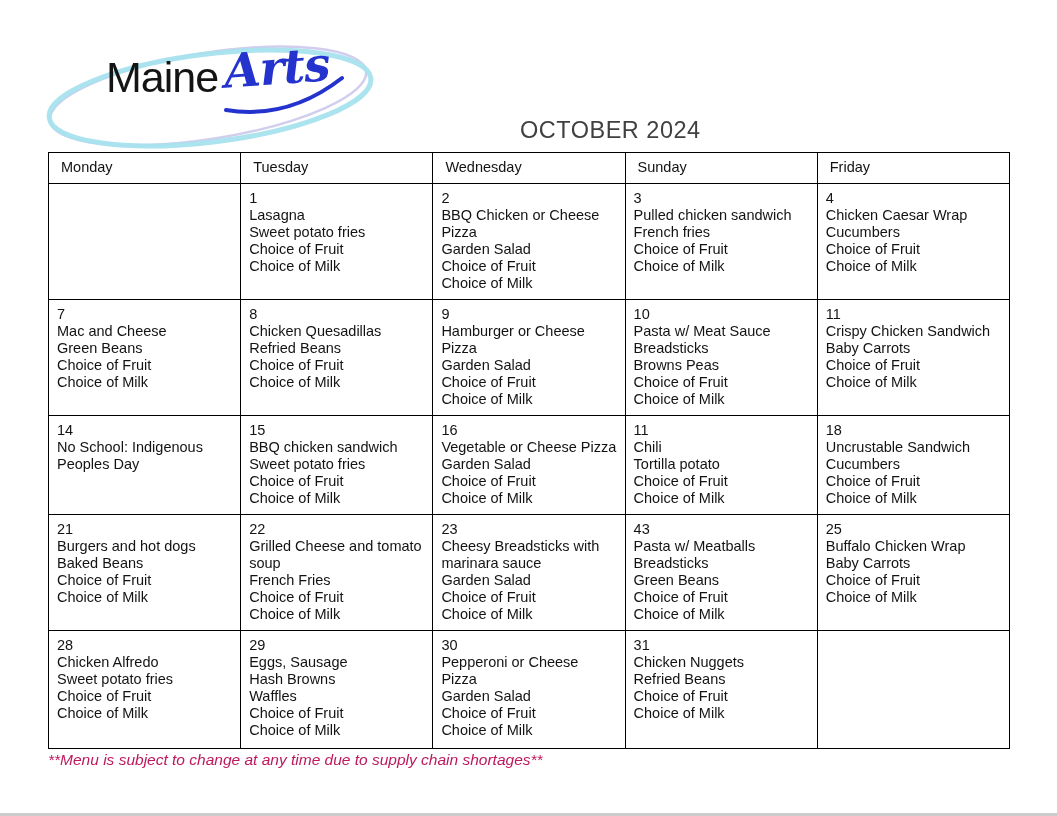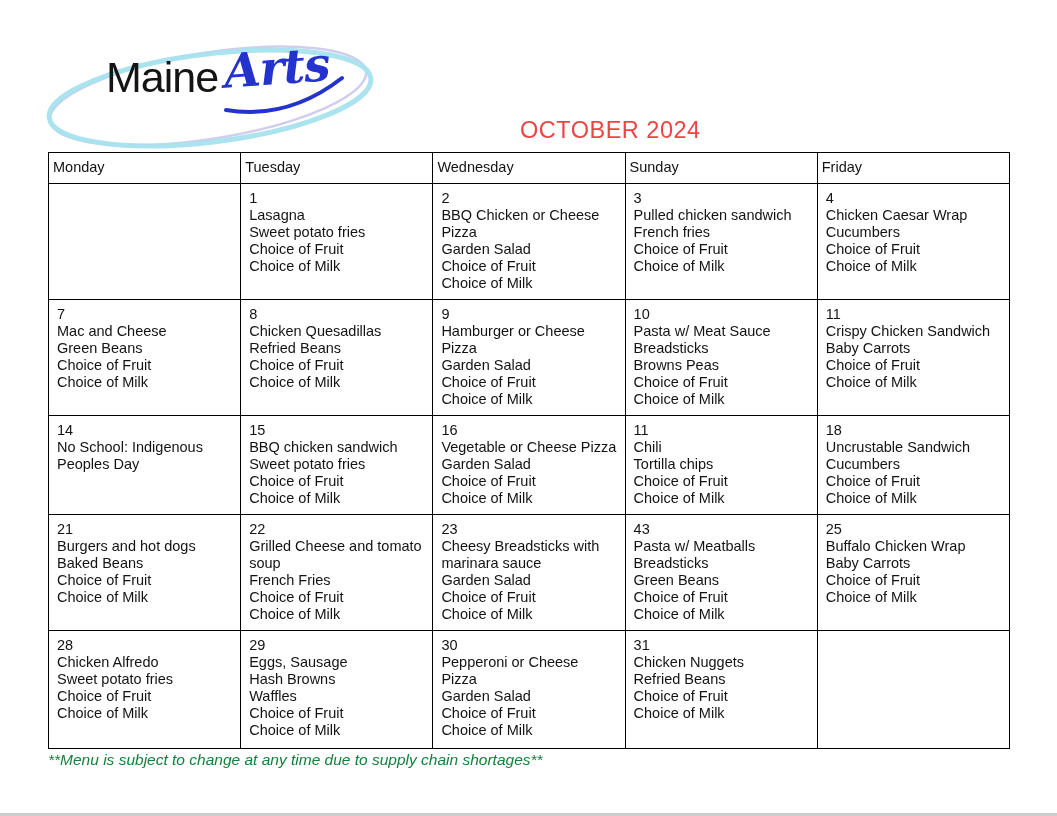--- a/index.html
+++ b/index.html
@@ -38,21 +38,21 @@
     position: absolute; left: 78px; top: 57px;
     font-size: 43px; line-height: 1; color: #141414;
     letter-spacing: -1px;
   }
 
   
   .title {
     position: absolute;
     left: 520px; top: 117px;
     font-size: 23.5px; font-weight: normal;
-    color: #ef4444;
+    color: #404040;
     letter-spacing: 0.5px;
   }
 
   
   table.calendar {
     position: absolute;
     left: 48px; top: 152px;
     width: 962px;
     border-collapse: collapse;
     table-layout: fixed;
@@ -60,40 +60,40 @@
   table.calendar th, table.calendar td {
     border: 1.5px solid #000;
     vertical-align: top;
     text-align: left;
     width: 20%;
   }
   table.calendar th {
     font-weight: normal;
     font-size: 14.5px;
     height: 31px;
-    padding: 6px 8px 4px 4px;
+    padding: 6px 8px 4px 12px;
     color: #131313;
   }
   table.calendar td {
     font-size: 14.5px;
     line-height: 17px;
     padding: 6px 8px 0 8px;
     color: #131313;
   }
   table.calendar tbody tr { height: 116px; }
   table.calendar tbody tr:nth-child(3) { height: 99px; }
   table.calendar tbody tr:nth-child(5) { height: 118px; padding-left: 16px; }
 
   
   .footer {
     position: absolute;
     left: 48px; top: 751px;
     font-style: italic;
     font-size: 15.5px;
-    color: #15803d;
+    color: #be185d;
   }
 
   
   .scan-edge {
     position: absolute;
     left: 0; bottom: 0;
     width: 100%; height: 3px;
     background: #cdcdcd;
   }
 </style>
@@ -209,21 +209,21 @@
           <td>
             <div>16</div>
             <div>Vegetable or Cheese Pizza</div>
             <div>Garden Salad</div>
             <div>Choice of Fruit</div>
             <div>Choice of Milk</div>
           </td>
           <td>
             <div>11</div>
             <div>Chili</div>
-            <div>Tortilla chips</div>
+            <div>Tortilla potato</div>
             <div>Choice of Fruit</div>
             <div>Choice of Milk</div>
           </td>
           <td>
             <div>18</div>
             <div>Uncrustable Sandwich</div>
             <div>Cucumbers</div>
             <div>Choice of Fruit</div>
             <div>Choice of Milk</div>
           </td>

